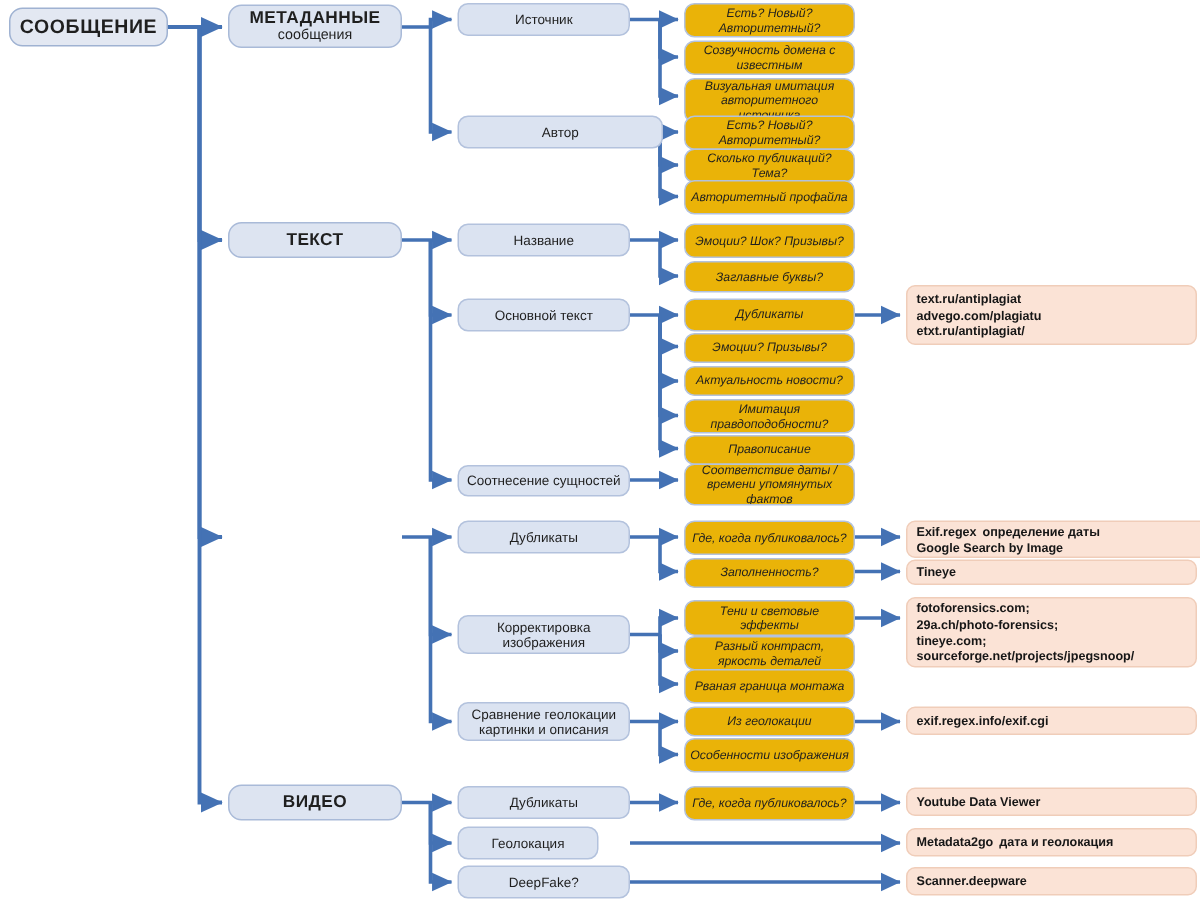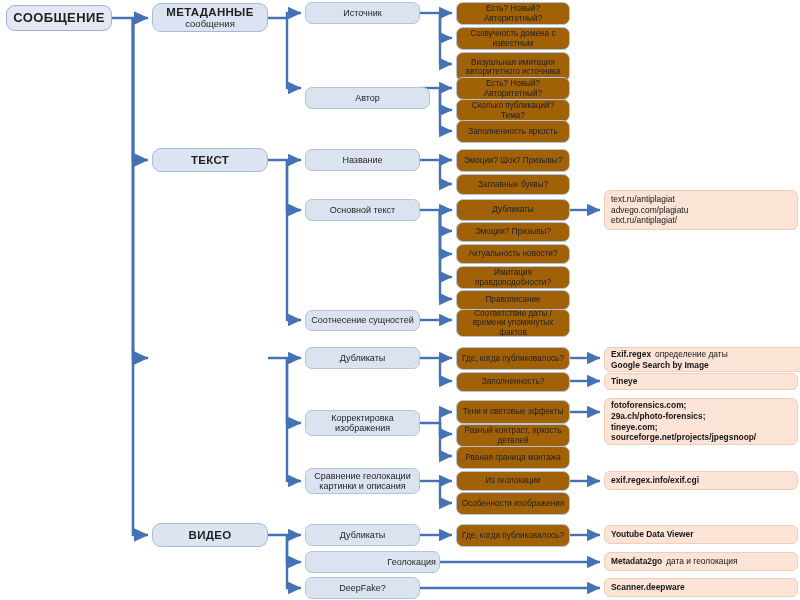--- a/index.html
+++ b/index.html
@@ -60,44 +60,45 @@
     font-weight: normal;
     font-size: 9.5px;
     letter-spacing: 0;
   }
   .node.lvl3 {
     background: #dbe3f1;
     border: 1px solid #b3c2dd;
     font-size: 9px;
   }
   .node.lvl4 {
-    background: #a16207;
+    background: #eab308;
     border: 1px solid #b3c2dd;
     font-size: 8.2px;
+    font-style: italic;
   }
   .node.tool {
     background: #fbe3d6;
     border: 1px solid #f0cdb9;
     justify-content: flex-start;
     text-align: left;
     padding: 2px 6px;
     font-size: 8.4px;
     color: #161616;
     border-radius: 6px;
   }
   .node.tool .lines {
     width: 100%;
   }
   .node.tool .ln {
     display: block;
     white-space: nowrap;
     line-height: 1.28;
   }
   .node.tool .bold { font-weight: bold; }
-  .node.tool .norm { font-weight: normal; }
+  .node.tool .norm { font-weight: bold; }
 </style>
 </head>
 <body>
 
 <div id="canvas">
 
   <svg class="wires" viewBox="0 0 800 600" xmlns="http://www.w3.org/2000/svg">
     <defs>
       <marker id="ah" markerWidth="6" markerHeight="6" refX="5.4" refY="3" orient="auto" markerUnits="strokeWidth">
         <path d="M0,0.4 L5.6,3 L0,5.6 z" fill="#4472b4"></path>
@@ -184,21 +185,21 @@
   <div class="node lvl2" style="left:152px; top:148px; width:116px; height:24px;">
     <span>ТЕКСТ</span>
   </div>
   <div class="node lvl2" style="left:152px; top:523px; width:116px; height:24px;">
     <span>ВИДЕО</span>
   </div>
 
   <div class="node lvl3" style="left:305px; top:2px; width:115px; height:22px;">
     <span>Источник</span>
   </div>
-  <div class="node lvl3" style="left:305px; top:87px; width:125px; height:22px;">
+  <div class="node lvl3" style="left:305px; top:77px; width:137px; height:22px;">
     <span>Автор</span>
   </div>
   <div class="node lvl3" style="left:305px; top:149px; width:115px; height:22px;">
     <span>Название</span>
   </div>
   <div class="node lvl3" style="left:305px; top:199px; width:115px; height:22px;">
     <span>Основной текст</span>
   </div>
   <div class="node lvl3" style="left:305px; top:310px; width:115px; height:21px;">
     <span>Соотнесение сущностей</span>
@@ -208,21 +209,21 @@
   </div>
   <div class="node lvl3" style="left:305px; top:410px; width:115px; height:26px;">
     <span>Корректировка изображения</span>
   </div>
   <div class="node lvl3" style="left:305px; top:468px; width:115px; height:26px;">
     <span>Сравнение геолокации картинки и описания</span>
   </div>
   <div class="node lvl3" style="left:305px; top:524px; width:115px; height:22px;">
     <span>Дубликаты</span>
   </div>
-  <div class="node lvl3" style="left:305px; top:551px; width:135px; height:22px;justify-content:flex-end;">
+  <div class="node lvl3" style="left:305px; top:551px; width:94px; height:22px;">
     <span>Геолокация</span>
   </div>
   <div class="node lvl3" style="left:305px; top:577px; width:115px; height:22px;">
     <span>DeepFake?</span>
   </div>
 
   <div class="node lvl4" style="left:456px; top:2px; width:114px; height:23px;">
     <span>Есть? Новый? Авторитетный?</span>
   </div>
   <div class="node lvl4" style="left:456px; top:27px; width:114px; height:23px;">
@@ -232,21 +233,21 @@
     <span>Визуальная имитация авторитетного источника</span>
   </div>
 
   <div class="node lvl4" style="left:456px; top:77px; width:114px; height:23px;">
     <span>Есть? Новый? Авторитетный?</span>
   </div>
   <div class="node lvl4" style="left:456px; top:99px; width:114px; height:23px;">
     <span>Сколько публикаций? Тема?</span>
   </div>
   <div class="node lvl4" style="left:456px; top:120px; width:114px; height:23px;">
-    <span>Заполненность яркость</span>
+    <span>Авторитетный профайла</span>
   </div>
 
   <div class="node lvl4" style="left:456px; top:149px; width:114px; height:23px;">
     <span>Эмоции? Шок? Призывы?</span>
   </div>
   <div class="node lvl4" style="left:456px; top:174px; width:114px; height:21px;">
     <span>Заглавные буквы?</span>
   </div>
 
   <div class="node lvl4" style="left:456px; top:199px; width:114px; height:22px;">

